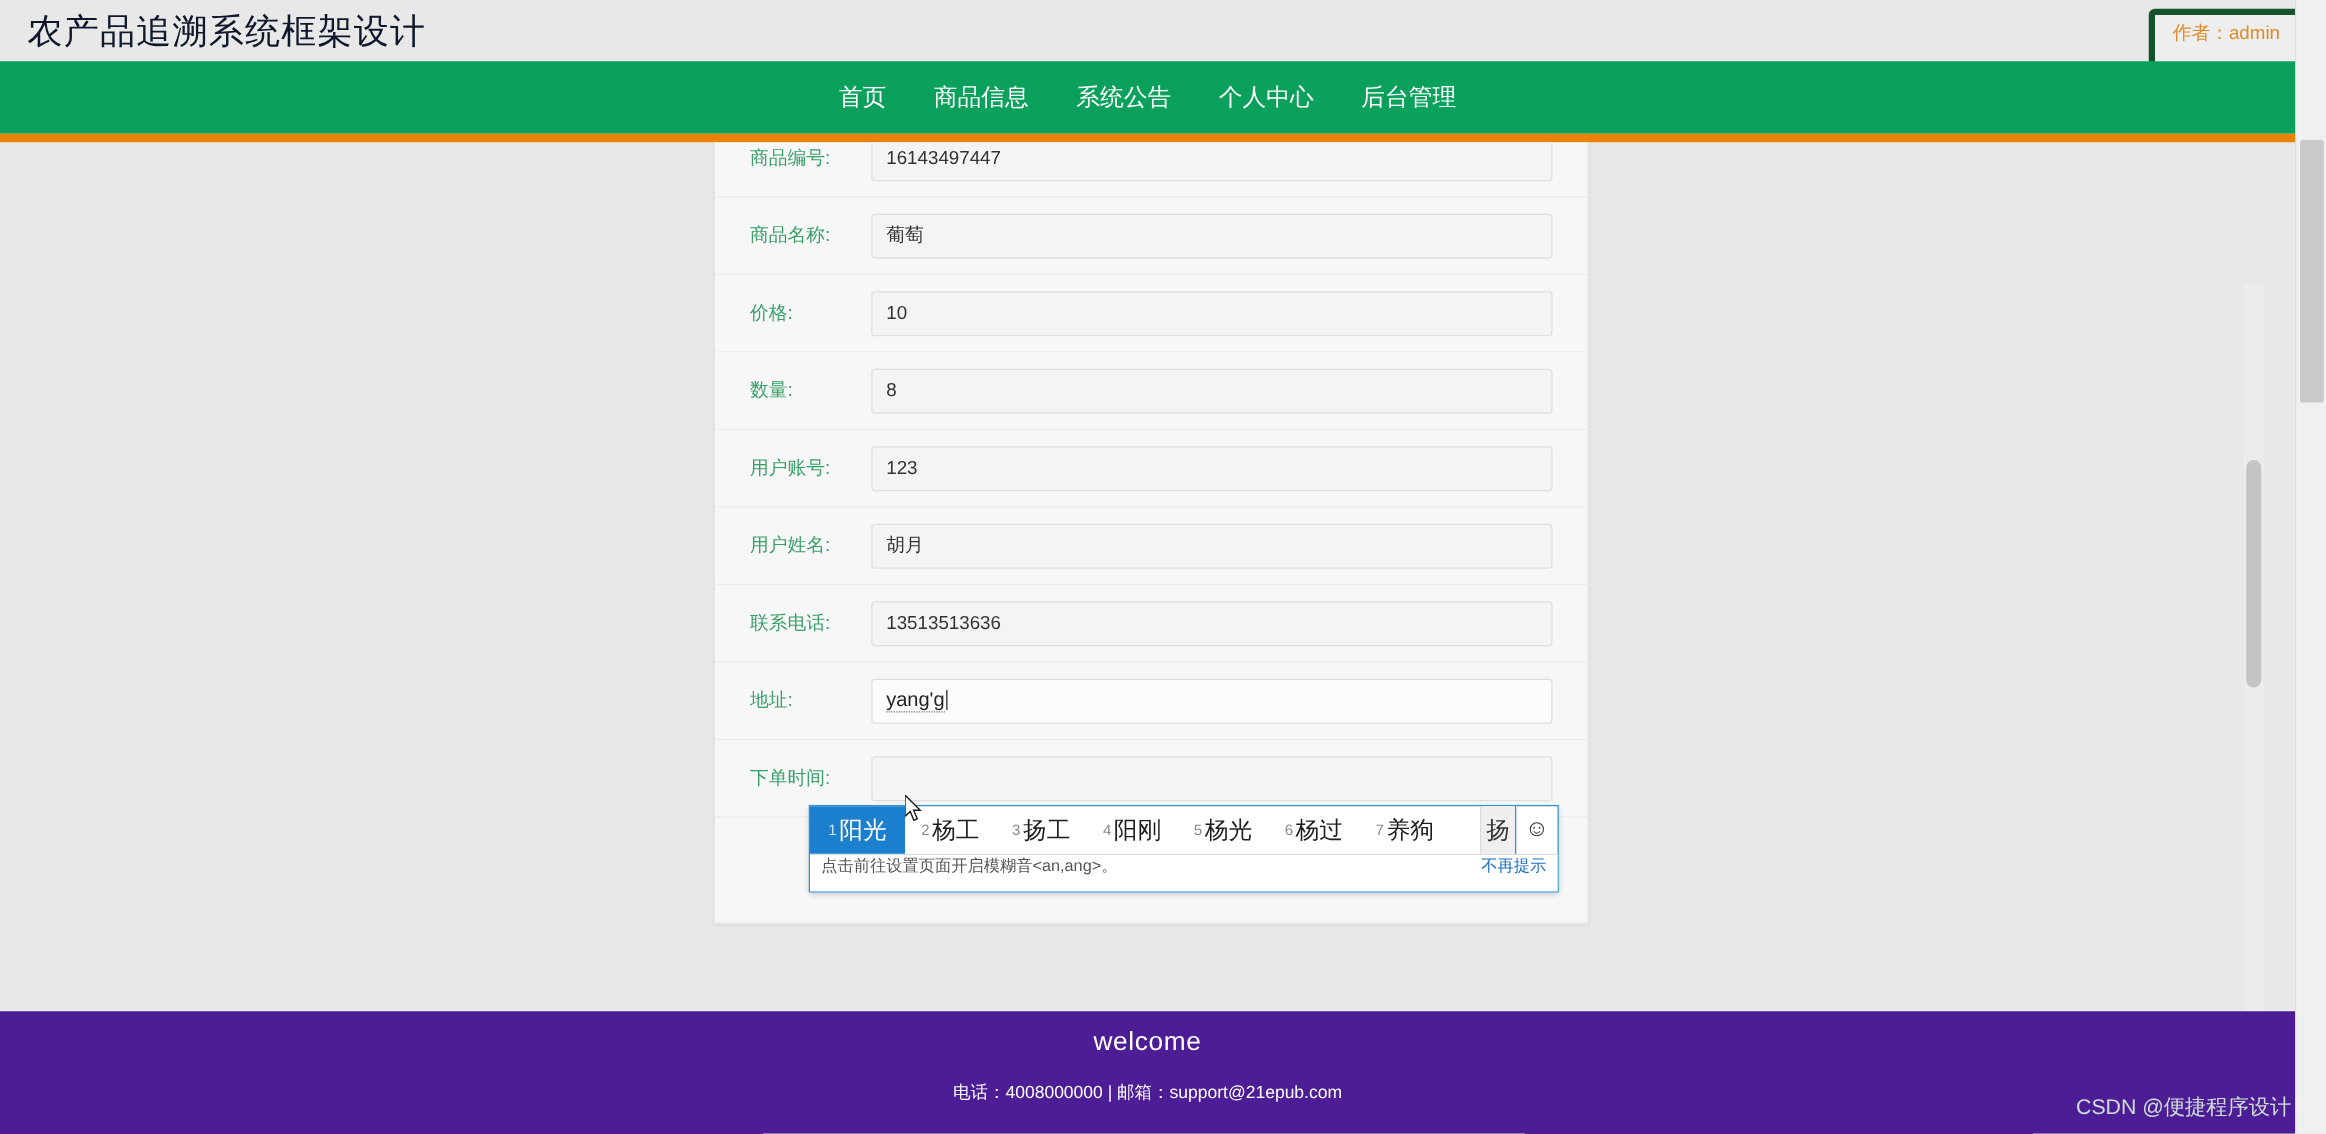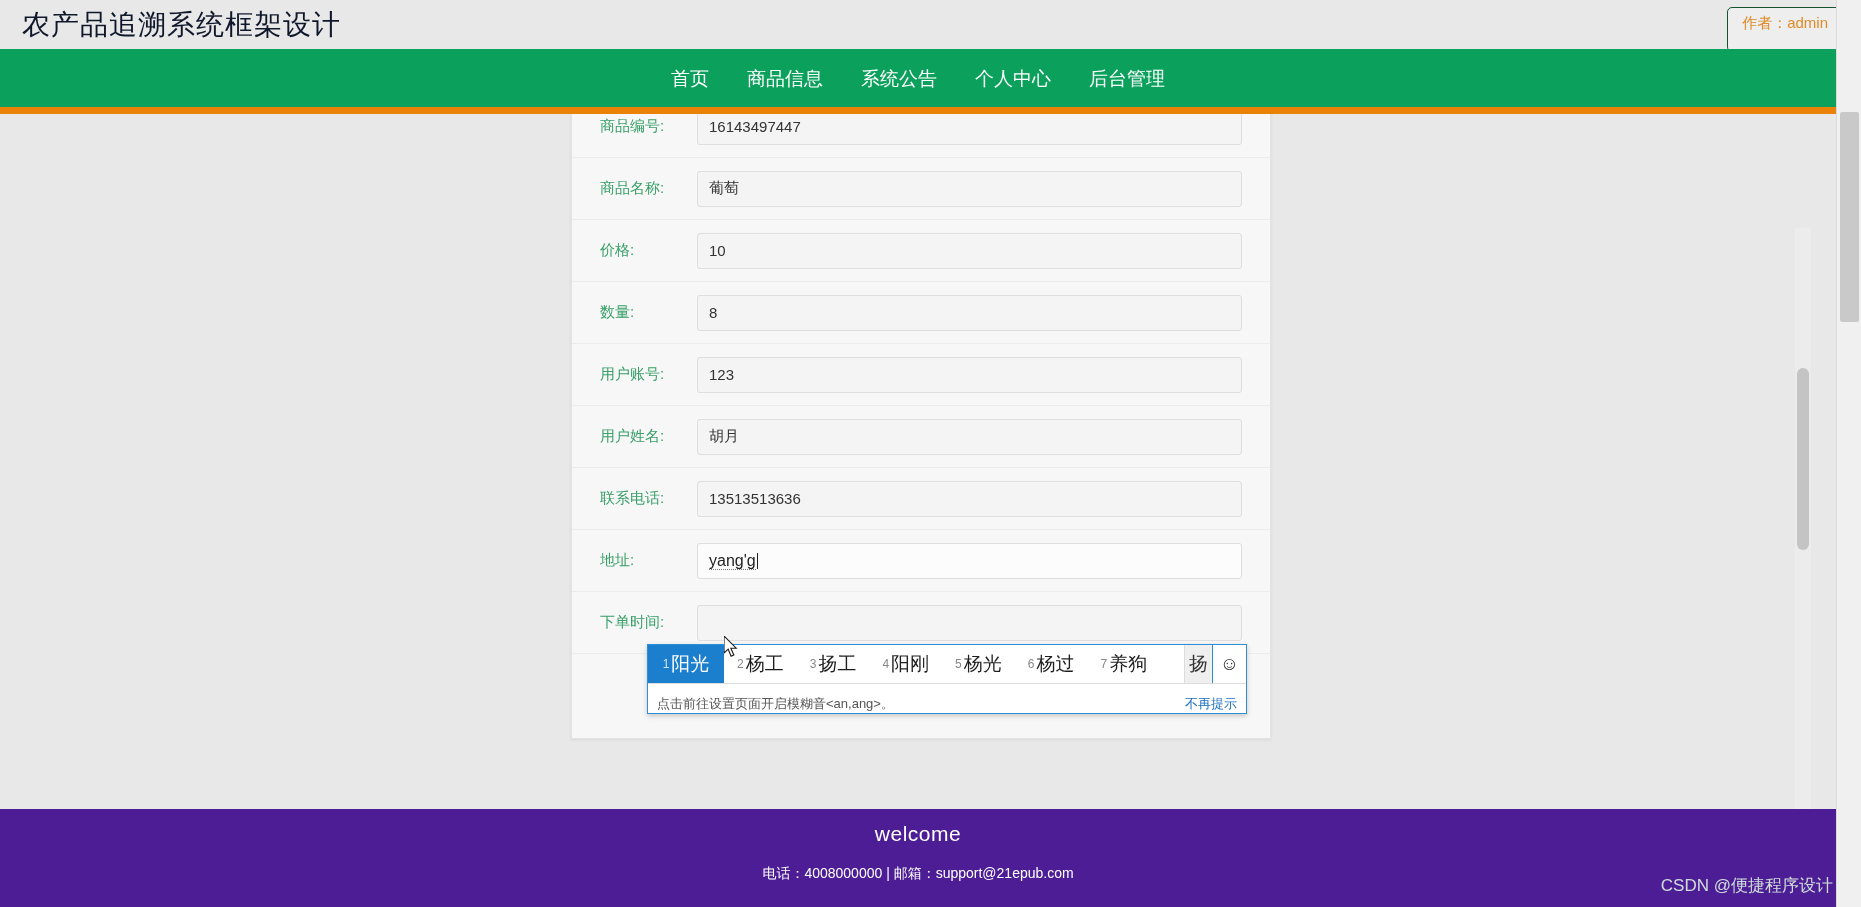--- a/index.html
+++ b/index.html
@@ -25,21 +25,21 @@
   }
   .site-title {
     font-size: 28px;
     color: #0f172a;
     letter-spacing: 1px;
     white-space: nowrap;
   }
   .author-badge {
     position: absolute;
     right: 18px; top: 7px;
-    border: 1px solid #14532d;
+    border: 5px solid #14532d;
     border-radius: 5px;
     color: #e08b28;
     font-size: 15px;
     padding: 7px 14px 21px 14px;
     background: #eeeeee;
     white-space: nowrap;
     line-height: 1;
   }
 
   
@@ -243,21 +243,21 @@
   }
   .ime-emoji {
     width: 34px;
     display: flex; align-items: center; justify-content: center;
     border-left: 1px solid #2d8fd5;
     font-size: 19px; color: #333;
     cursor: pointer;
   }
   .ime-tip {
     display: flex;
-    align-items: flex-end;
+    align-items: flex-start;
     justify-content: space-between;
     height: 29px;
     padding: 0 9px;
     font-size: 13px;
     color: #555;
     background: #ffffff;
   }
   .ime-tip-link { color: #1b6fc0; cursor: pointer; }
 
   

